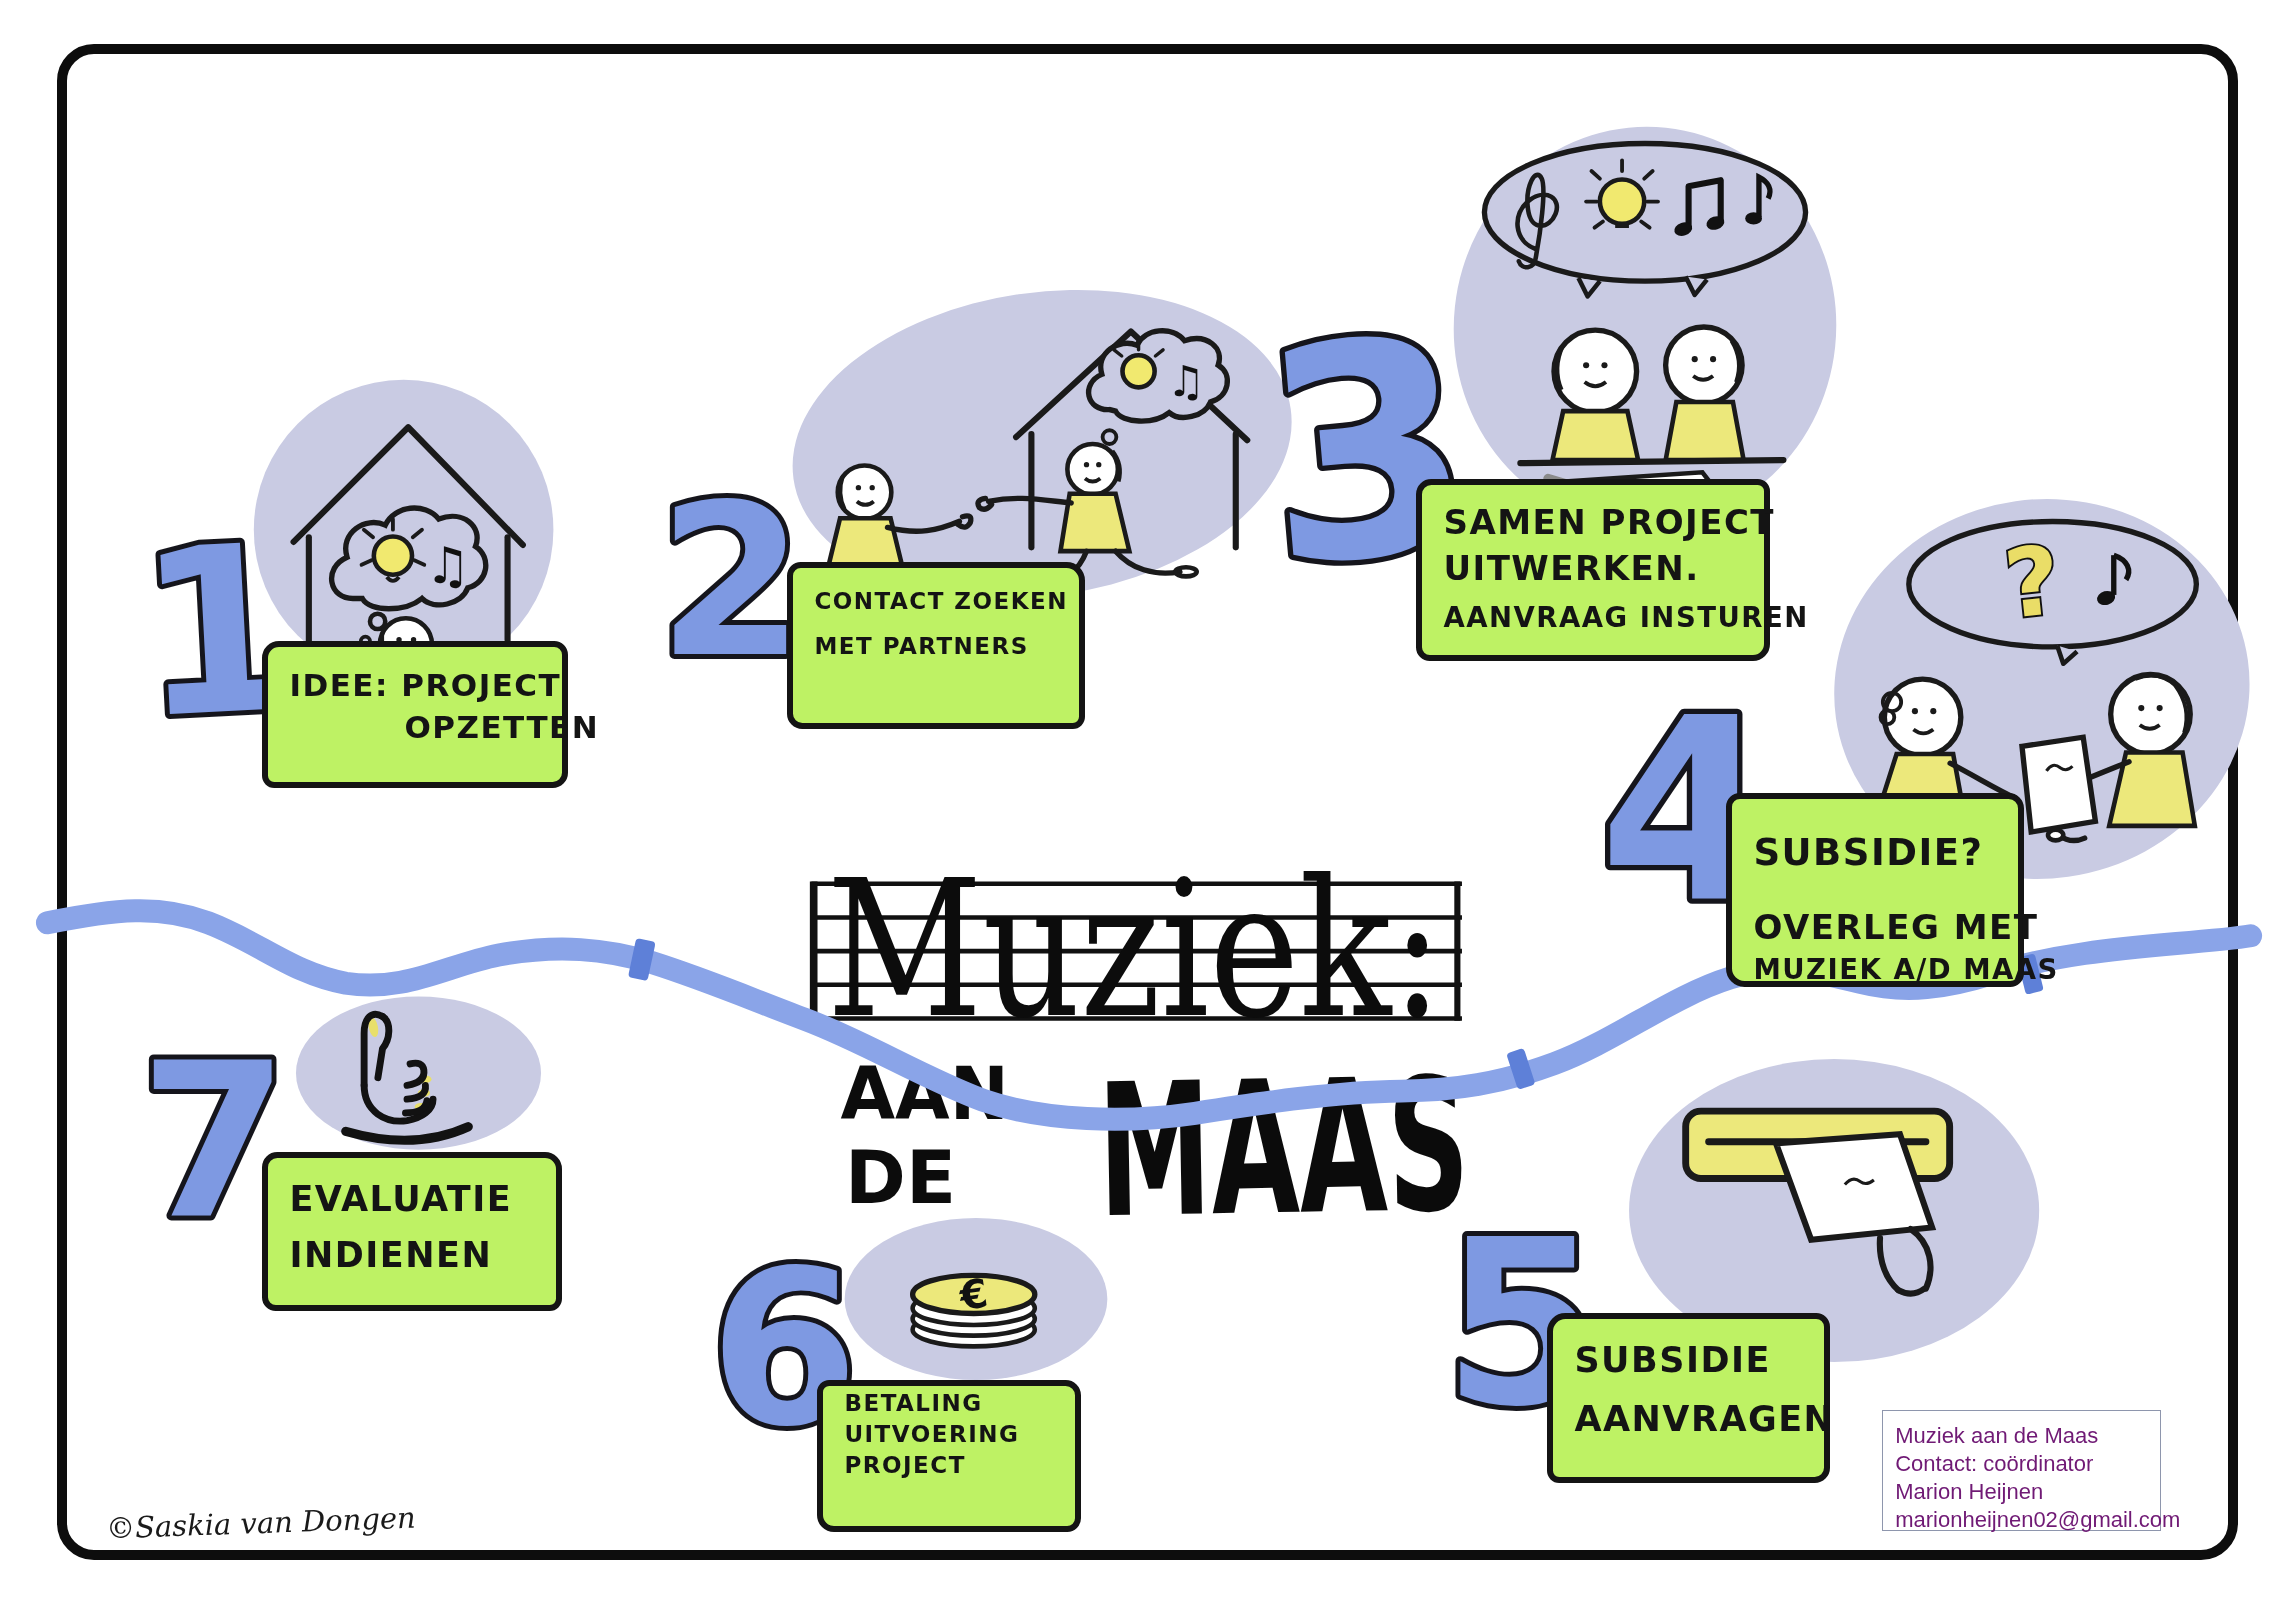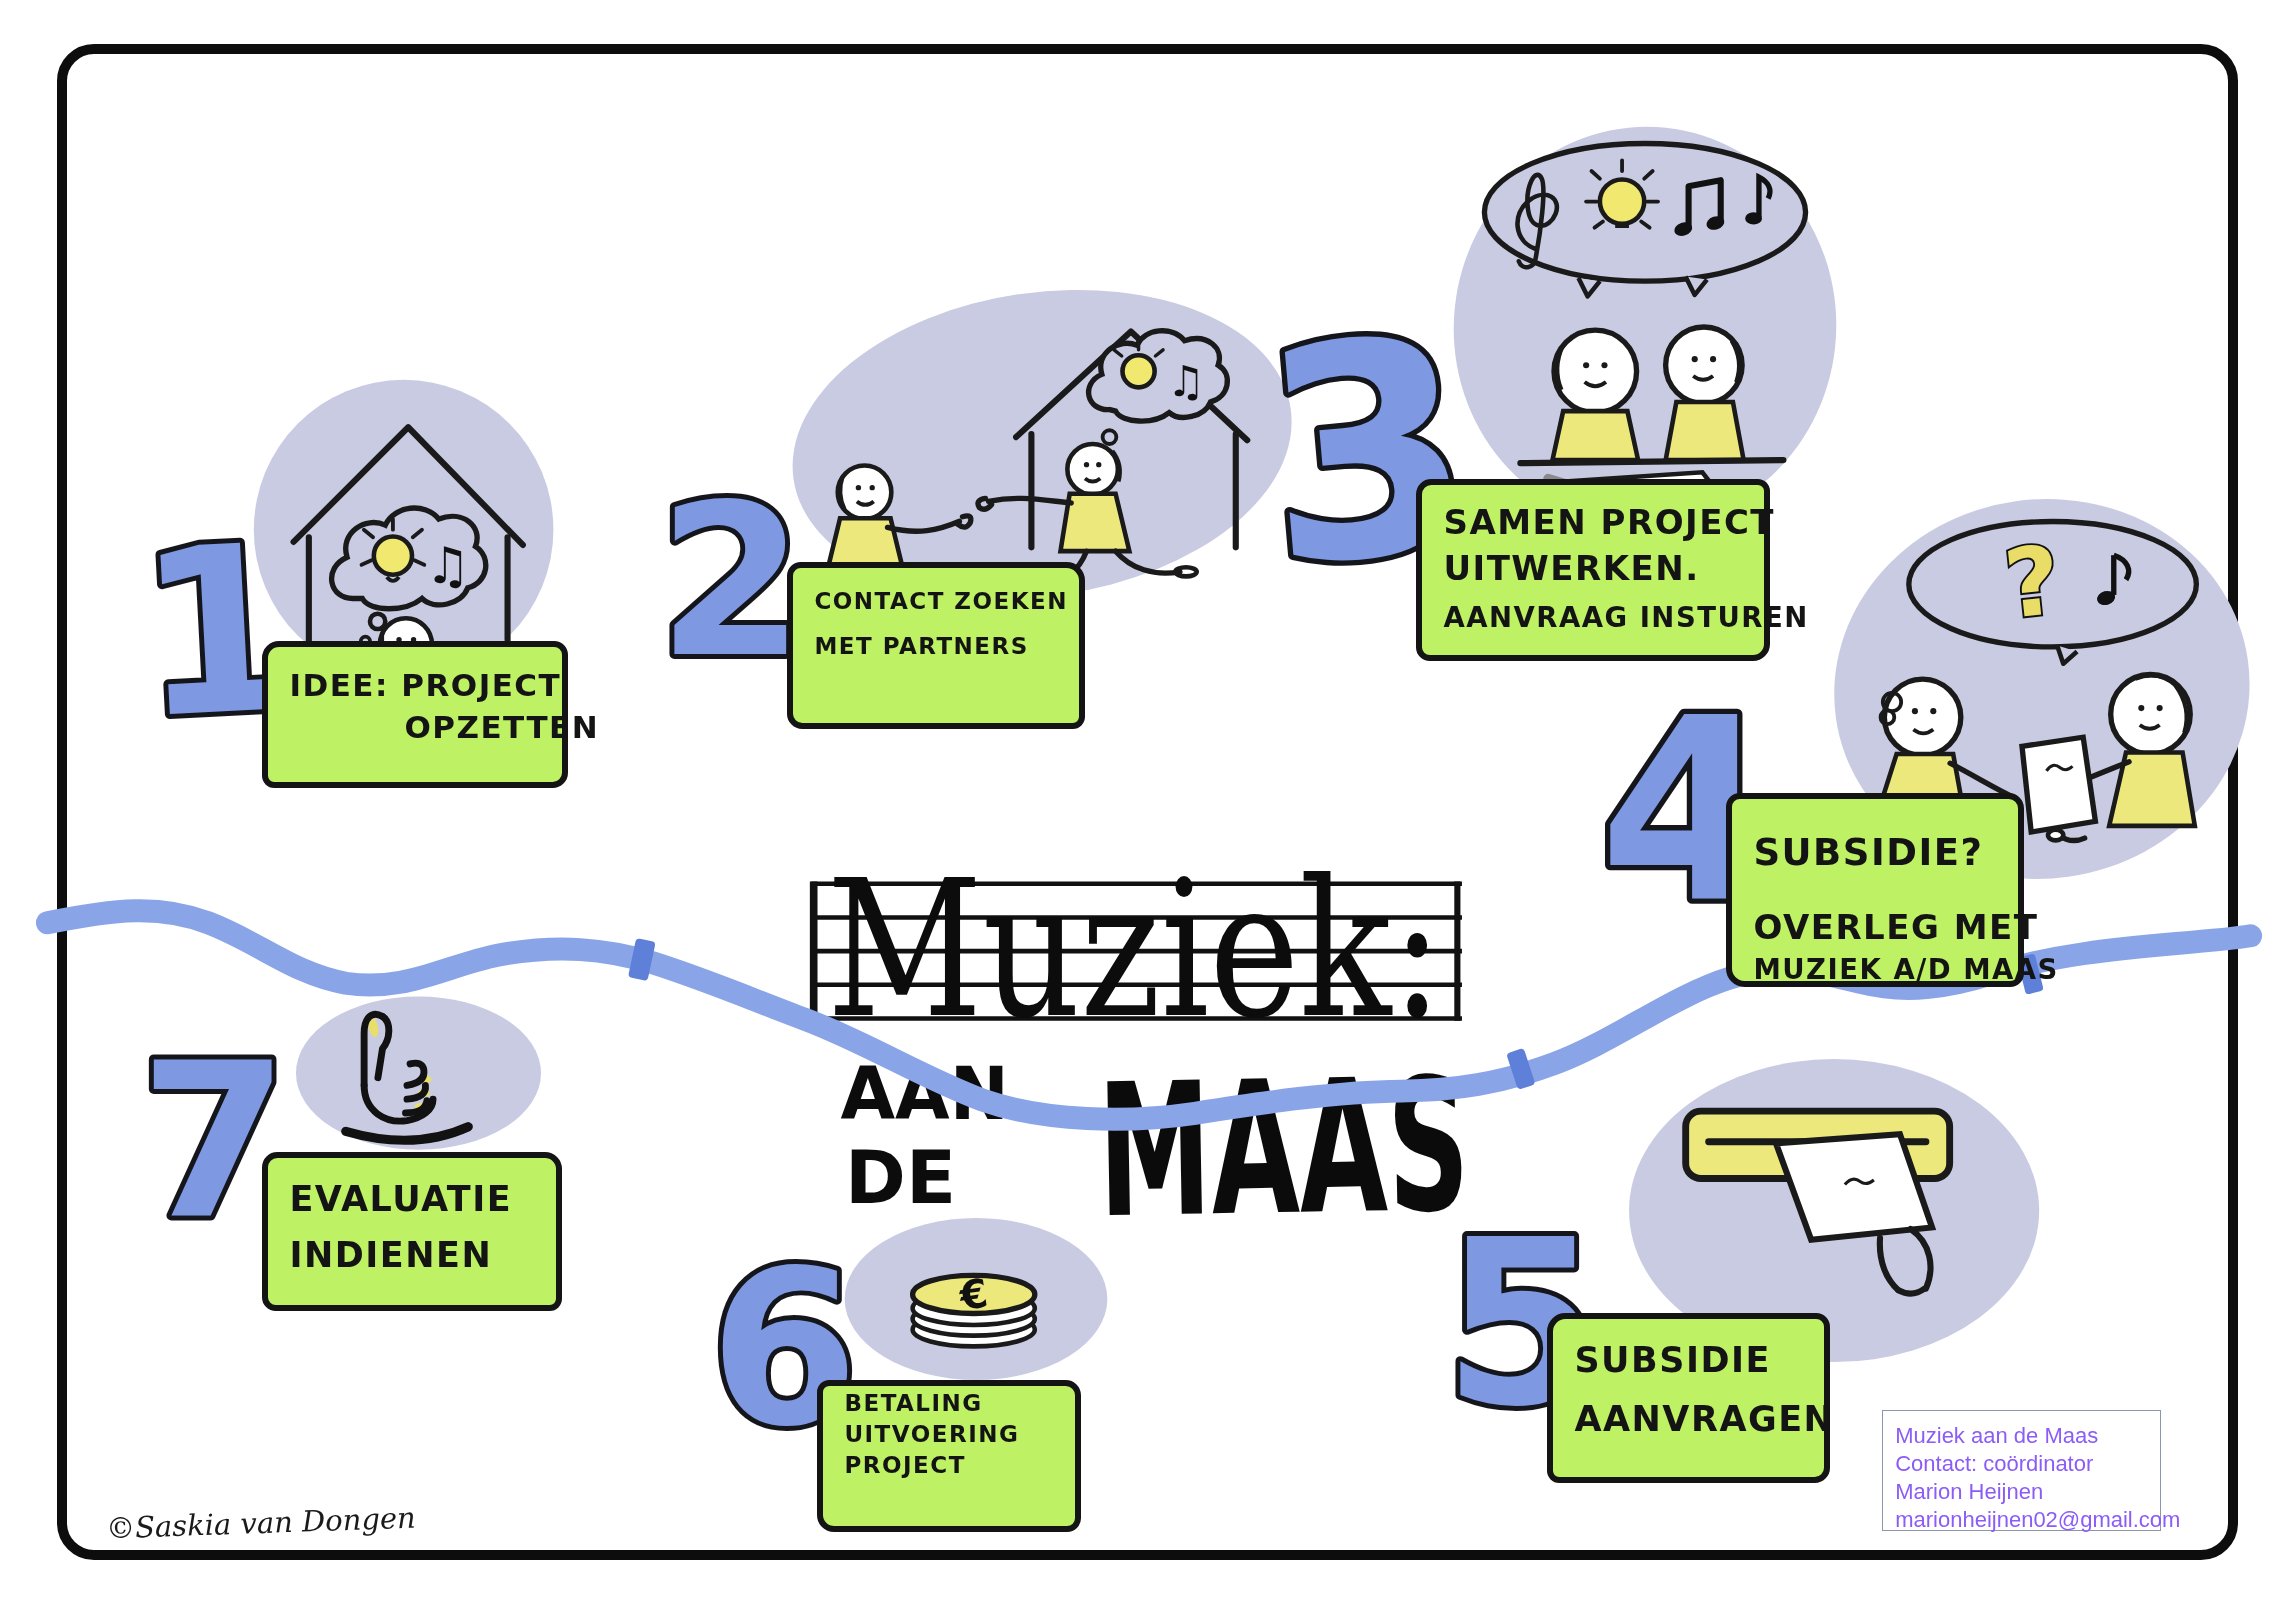--- a/index.html
+++ b/index.html
@@ -13,21 +13,21 @@
   .num{position:absolute;overflow:visible;}
   .stepbox{position:absolute;background:#bef264;border:6.9px solid #141414;border-radius:15.3px;
            box-sizing:border-box;padding:18.4px 21.4px;}
   .ln{font-weight:700;color:#141414;letter-spacing:1.5px;line-height:1.34;white-space:nowrap;
       font-family:"DejaVu Sans",sans-serif;}
   .fs46{font-size:35px;} .fs44{font-size:34px;} .fs40{font-size:31px;} .fs38{font-size:23px;} .fs36{font-size:27.5px;} .fs48{font-size:37px;}
   .indent{margin-left:115px;}
   .gap-after{margin-bottom:27.5px;}
   .contact{position:absolute;left:1882px;top:1410px;width:279px;height:121px;box-sizing:border-box;
            background:#fff;border:1.5px solid #8e96ad;padding:10.7px 12.2px;
-           font-family:"Liberation Sans",sans-serif;font-size:22px;line-height:1.28;color:#8b5cf6;}
+           font-family:"Liberation Sans",sans-serif;font-size:22px;line-height:1.28;color:#701a75;}
   .sig{position:absolute;left:106px;top:1506px;font-family:"DejaVu Serif",serif;font-style:italic;
        font-size:29px;color:#1a1a1a;transform:rotate(-2deg);}
   svg{display:block;overflow:visible;}
 </style>
 </head>
 <body>
 
 <div class="poster">
 
   <div class="frame"></div>

